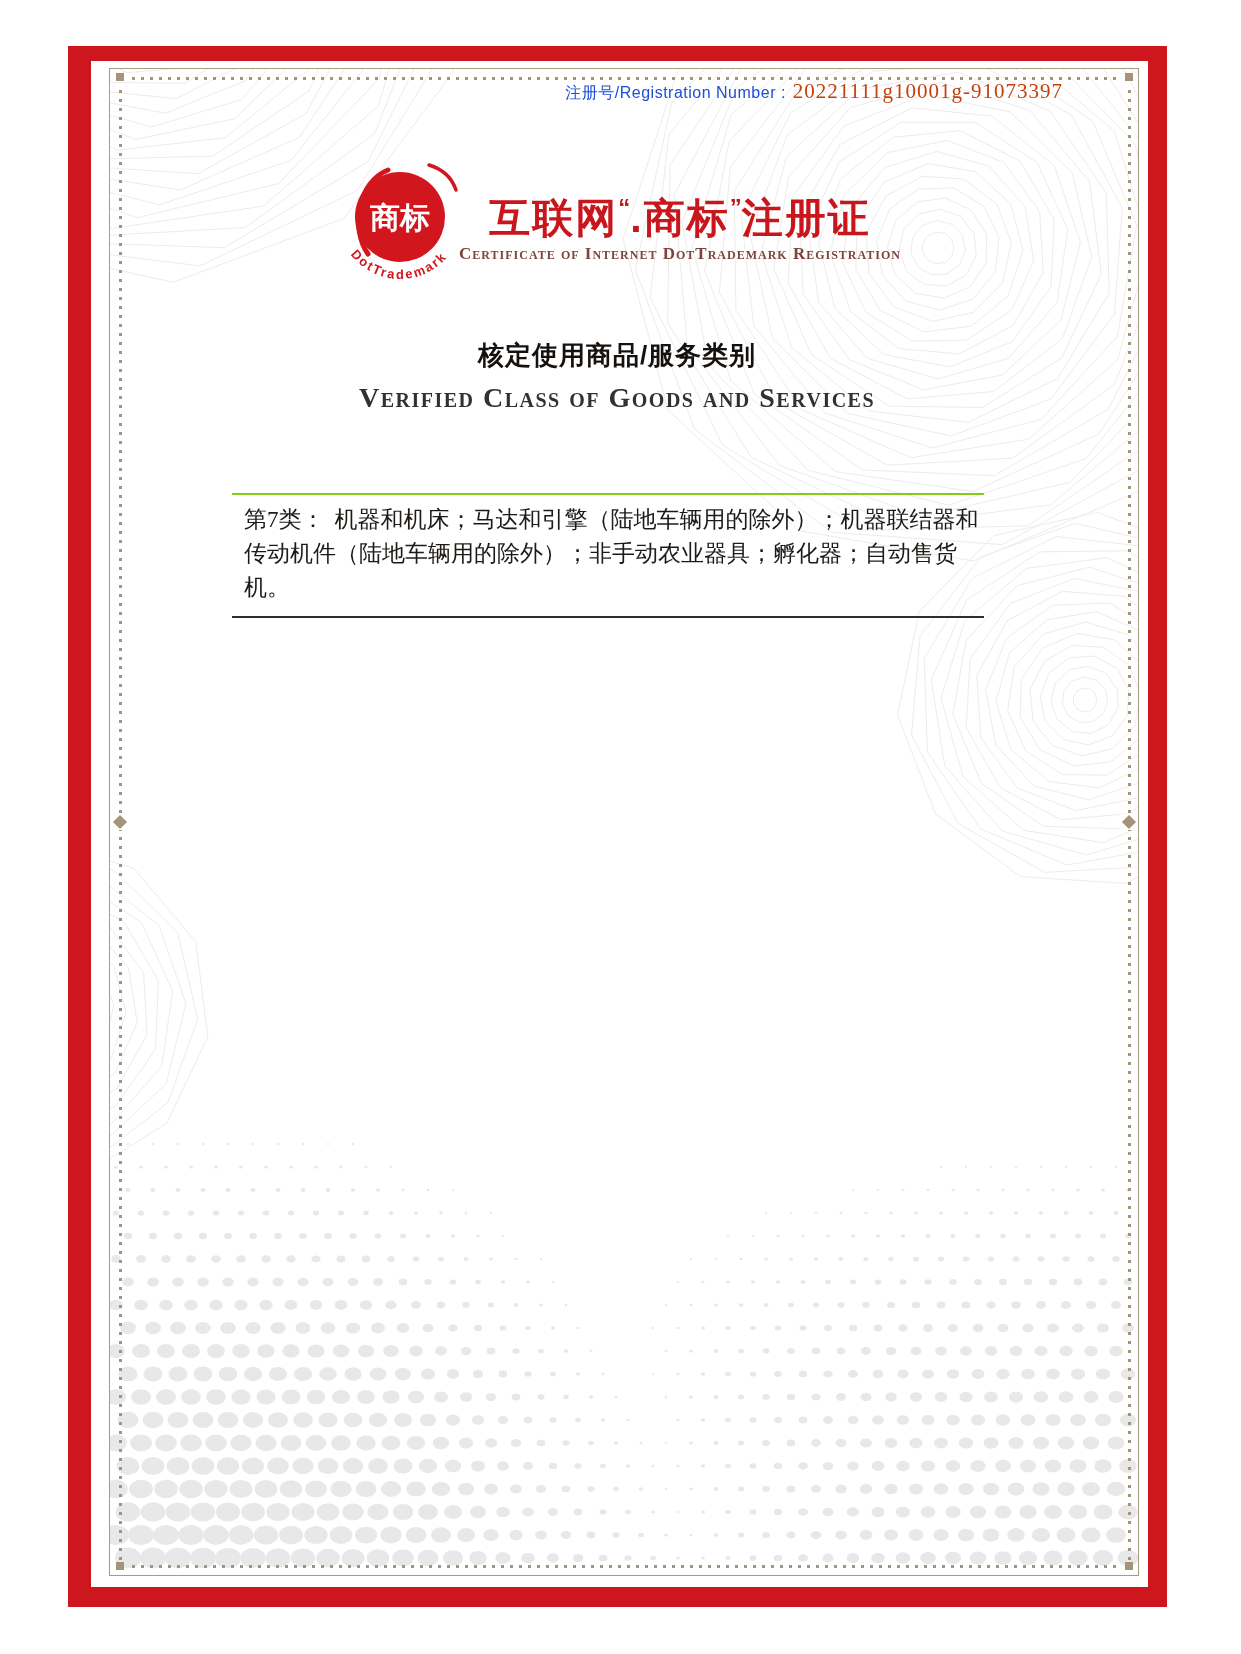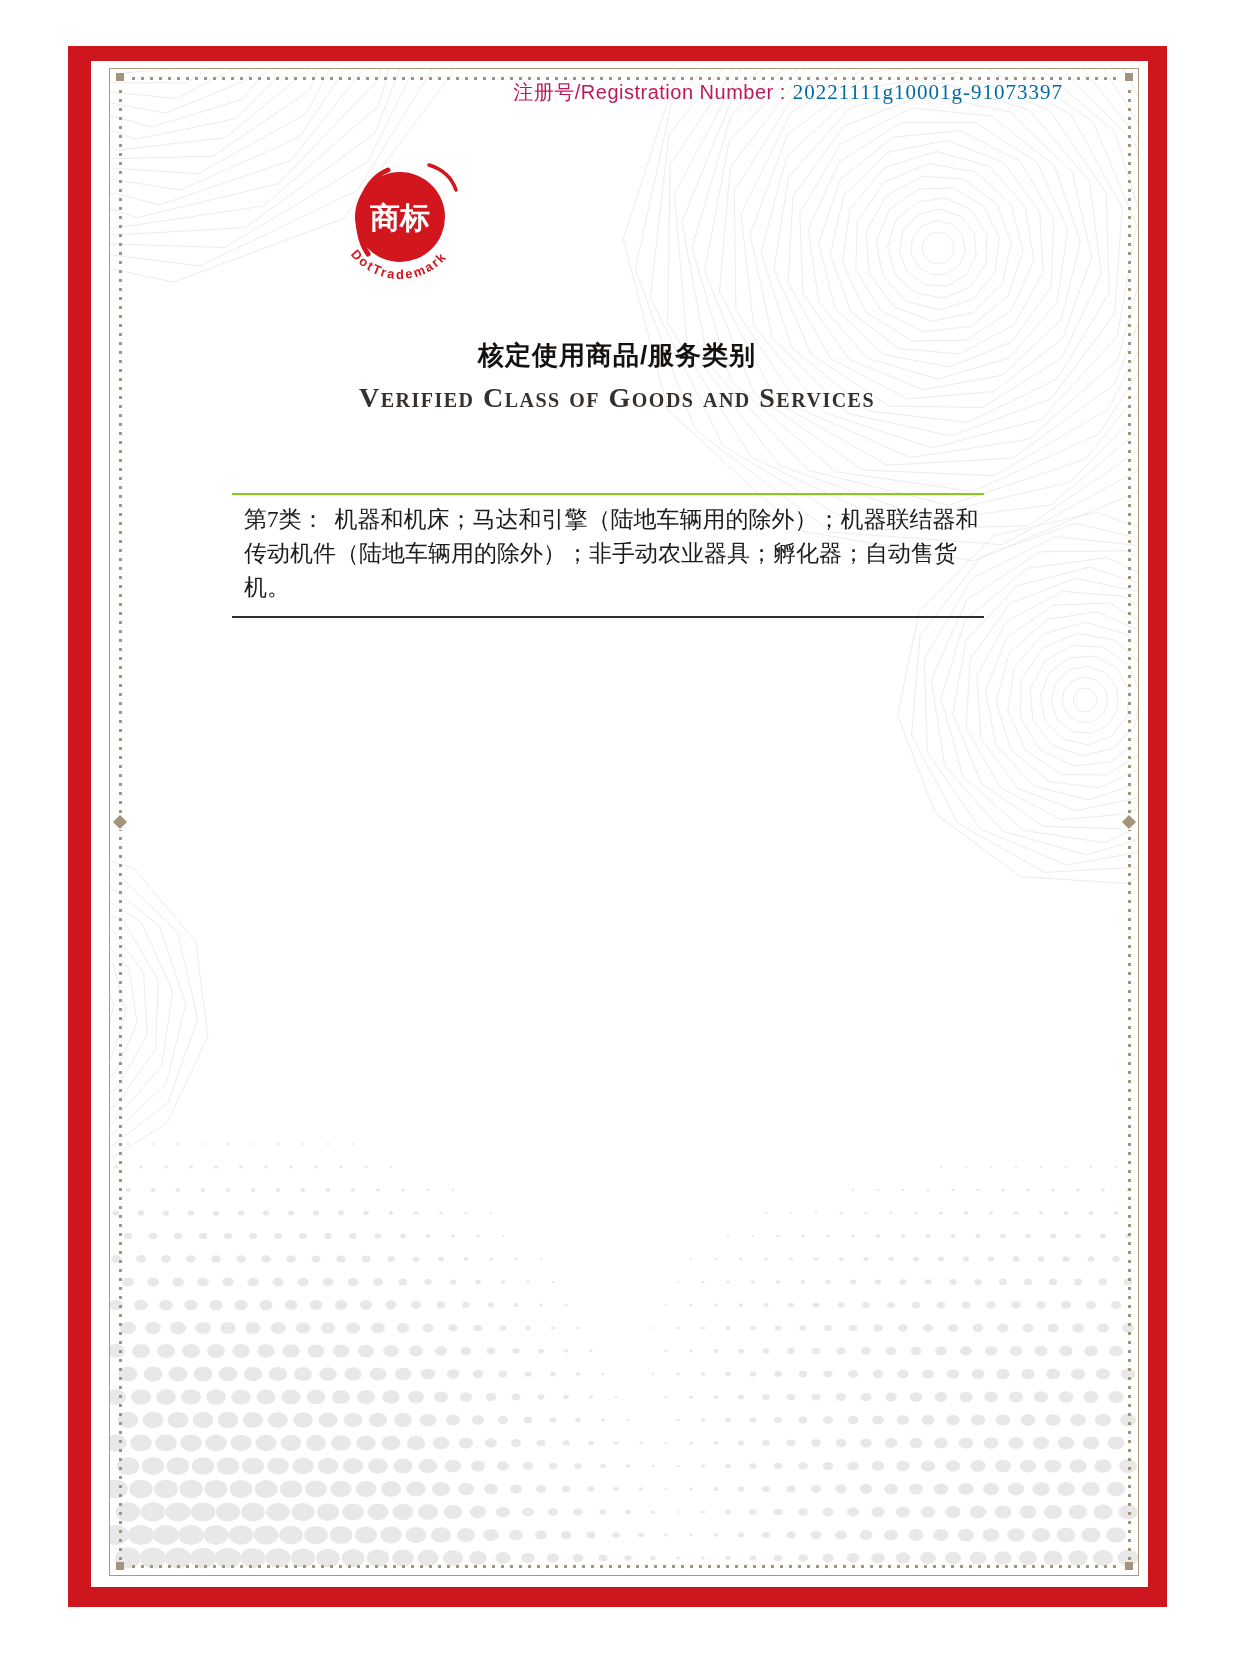--- a/index.html
+++ b/index.html
@@ -16,22 +16,22 @@
   .dot-h{position:absolute;height:3px;z-index:3;
          background-image:repeating-linear-gradient(90deg,#a4947c 0 3px,transparent 3px 9px);}
   .dot-v{position:absolute;width:3px;z-index:3;
          background-image:repeating-linear-gradient(180deg,#a4947c 0 3px,transparent 3px 9px);}
   .corner-sq{position:absolute;width:8px;height:8px;background:#a4947c;z-index:4;}
   .marker-back{position:absolute;width:16px;height:16px;background:#fff;z-index:4;}
   .diamond{position:absolute;width:10px;height:10px;background:#a4947c;transform:rotate(45deg);z-index:5;}
 
   
   .regline{position:absolute;top:79px;right:178px;z-index:6;display:flex;align-items:baseline;gap:7px;white-space:nowrap;}
-  .reg-label{font-size:20px;color:#be185d;letter-spacing:.5px;margin-left:48px;}
-  .reg-number{font-family:"Liberation Serif","DejaVu Serif",serif;font-size:21px;color:#0369a1;letter-spacing:1px;}
+  .reg-label{font-size:16px;color:#1d4ed8;letter-spacing:.5px;margin-left:48px;}
+  .reg-number{font-family:"Liberation Serif","DejaVu Serif",serif;font-size:21px;color:#c2410c;letter-spacing:1px;}
 
   
   .logo{position:absolute;left:322px;top:152px;z-index:6;}
 
   
   .titles{position:absolute;left:300px;top:185px;width:760px;text-align:center;z-index:6;}
   .main-title{font-size:41px;font-weight:bold;color:#c9161d;letter-spacing:2px;line-height:46px;white-space:nowrap;}
   .main-title .q{font-size:24px;vertical-align:16px;letter-spacing:0;}
   .sub-title{margin-top:3px;font-family:"Liberation Serif","DejaVu Serif",serif;font-variant:small-caps;
              font-weight:600;font-size:17px;color:#7e443c;letter-spacing:1px;}
@@ -854,20 +854,26 @@
     <circle cx="47" cy="79" r="6.5" fill="#d2161e"></circle>
     <circle cx="78" cy="65" r="45" fill="#d2161e"></circle>
     <path d="M 107 13 C 120 17, 130 26, 134 38" fill="none" stroke="#d2161e" stroke-width="3.5" stroke-linecap="round"></path>
     <text x="78" y="76" text-anchor="middle" font-size="30" font-weight="bold" fill="#ffffff" font-family="Liberation Sans, sans-serif">商标</text>
     <path id="orbit-path" d="M 28.5 102.3 A 62 62 0 0 0 135.5 41.8" fill="none"></path>
     <text font-size="13" font-weight="bold" fill="#d2161e" letter-spacing="2" font-family="Liberation Sans, sans-serif">
       <textPath href="#orbit-path">DotTrademark</textPath>
     </text>
   </svg>
 
+  <div class="titles">
+    <div class="main-title">
+      <span>互联网</span><span class="q">“</span><span>.商标</span><span class="q">”</span><span>注册证</span>
+    </div>
+    <div class="sub-title">Certificate of Internet DotTrademark Registration</div>
+  </div>
 
   <div class="section-head">
     <div class="section-cn">核定使用商品/服务类别</div>
     <div class="section-en">Verified Class of Goods and Services</div>
   </div>
 
   <div class="class-block">
     <span class="class-label">第7类：</span><span class="class-desc">机器和机床；马达和引擎（陆地车辆用的除外）；机器联结器和传动机件（陆地车辆用的除外）；非手动农业器具；孵化器；自动售货机。</span>
   </div>
 

